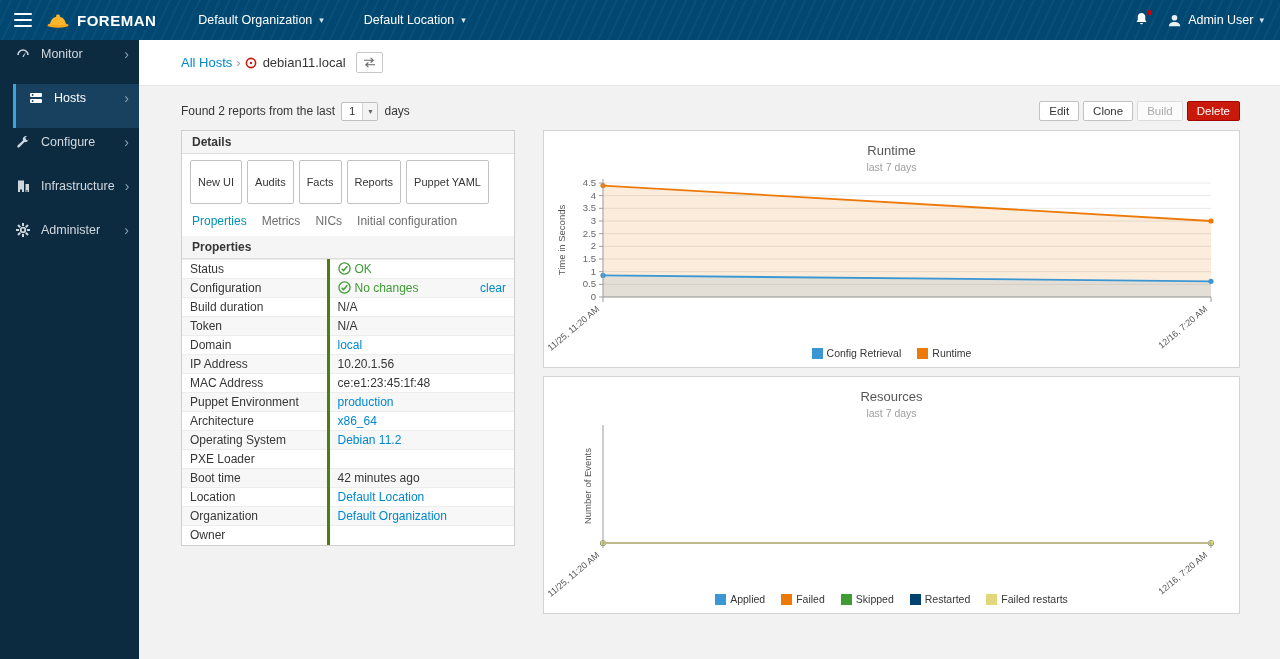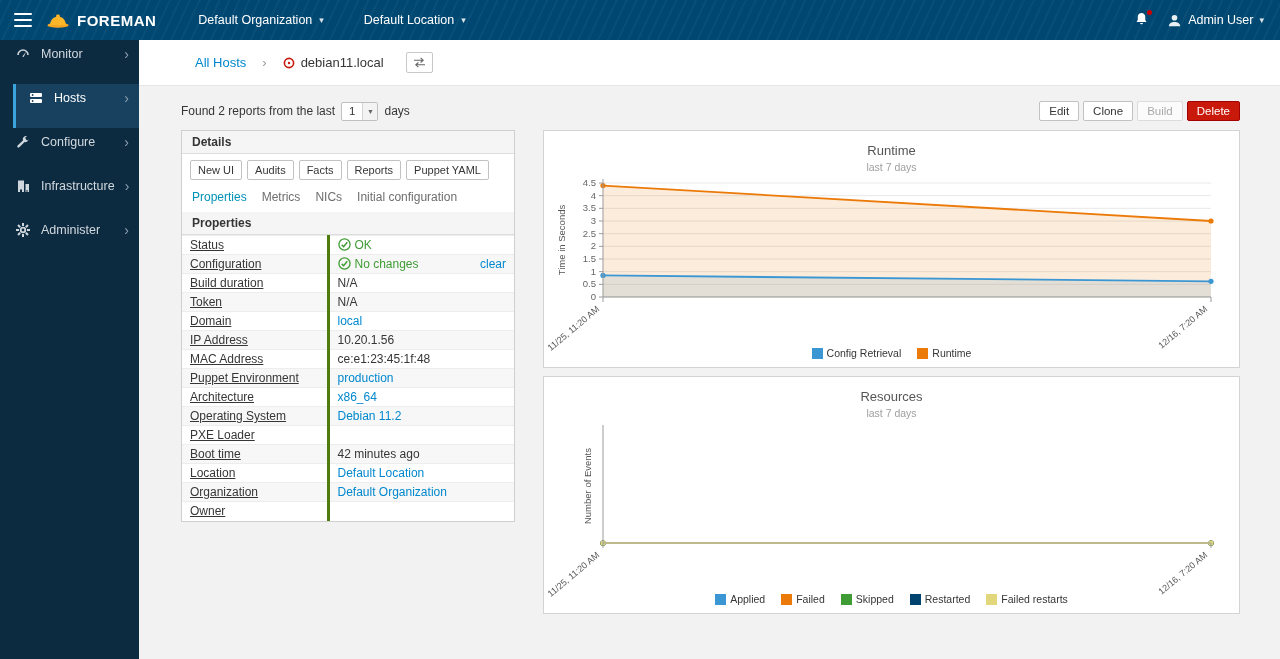--- a/index.html
+++ b/index.html
@@ -32,53 +32,53 @@
               padding:0 10px 16px 12px; color:#d2d9de; font-size:12.5px; cursor:pointer;
               border-left:3px solid transparent; }
   .nav-item .chev { margin-left:auto; color:#8da2b2; font-size:14px; line-height:1; }
   .nav-item.active { background:#17415f; border-left-color:#39a5dc; color:#fff;margin-left:13px; }
   .nav-item svg { flex:0 0 auto; }
 
   
   .content { position:absolute; left:139px; top:40px; right:0; bottom:0; background:#f2f2f2; }
   .breadcrumb-bar { position:absolute; top:0; left:0; right:0; height:46px; background:#fff;
                     border-bottom:1px solid #e5e5e5; display:flex; align-items:center;
-                    padding-left:56px; gap:16px; font-size:13px; }
+                    padding-left:42px; gap:4px; font-size:13px; }
   .link { color:#0088ce; text-decoration:none; cursor:pointer; }
   .crumb-sep { color:#9a9a9a; }
   .crumb-current { color:#363636; display:flex; align-items:center; gap:6px; }
   .switch-btn { width:27px; height:21px; border:1px solid #c8c8c8; background:#fff; border-radius:2px;
                 display:flex; align-items:center; justify-content:center; margin-left:6px; cursor:pointer; }
 
   .toolbar { position:absolute; top:60px; left:42px; right:40px; height:22px; display:flex;
              align-items:center; font-size:12px; }
   .days-select { display:inline-flex; align-items:stretch; border:1px solid #c0c0c0; background:#fff;
                  border-radius:2px; margin:0 6px; height:19px; cursor:pointer; }
   .days-select .val { padding:2px 7px 0; font-size:11.5px; }
   .days-select .dd { width:15px; border-left:1px solid #d5d5d5; background:#f3f3f3; display:flex;
                      align-items:center; justify-content:center; font-size:7px; color:#666; }
   .toolbar-actions { margin-left:auto; display:flex; gap:4px; }
   .btn { font-size:11.5px; padding:3px 9px; border-radius:2px; border:1px solid #c2c2c2;
          background:#fff; color:#363636; cursor:pointer; font-family:inherit; }
   .btn.disabled { color:#a8a8a8; border-color:#dcdcdc; background:#fbfbfb; cursor:default; }
   .btn.danger { background:#c9190b; border-color:#a30000; color:#fff; }
-  .btn.xs { padding:3px 7px; font-size:11px; }
+  .btn.xs { padding:15px 7px; font-size:11px; }
 
   
   .details-card { position:absolute; left:42px; top:90px; width:334px; background:#fff;
                   border:1px solid #cfcfcf; }
   .card-header { background:#f5f5f5; border-bottom:1px solid #ddd; padding:4px 10px;
                  font-size:12px; font-weight:bold; }
   .detail-actions { padding:6px 8px; display:flex; gap:5px; }
   .detail-tabs { display:flex; gap:15px; padding:4px 10px 8px; font-size:12px; }
   .tab { color:#6e6e6e; cursor:pointer; }
   .tab.active { color:#0092b7; }
   .prop-table { width:100%; border-collapse:collapse; font-size:12px; }
   .prop-table td { padding:2px 8px; border-top:1px solid #ededed; height:19px; vertical-align:middle; }
-  .prop-table td.prop-label { width:146px;text-decoration:underline; }
+  .prop-table td.prop-label { width:146px; }
   .prop-table td.prop-value { border-left:3px solid #4d7c0f; }
   .prop-table tr:nth-child(even) { background:#f7f7f7; }
   .green { color:#3f9c35; }
   .ok-icon svg { vertical-align:-2px; margin-right:4px; }
   .clear-link { float:right; color:#0088ce; cursor:pointer; }
 
   
   .chart-card { position:absolute; left:404px; width:697px; height:238px; background:#fff;
                 border:1px solid #d3d3d3; }
   #chart-card-0 { top:90px; }

